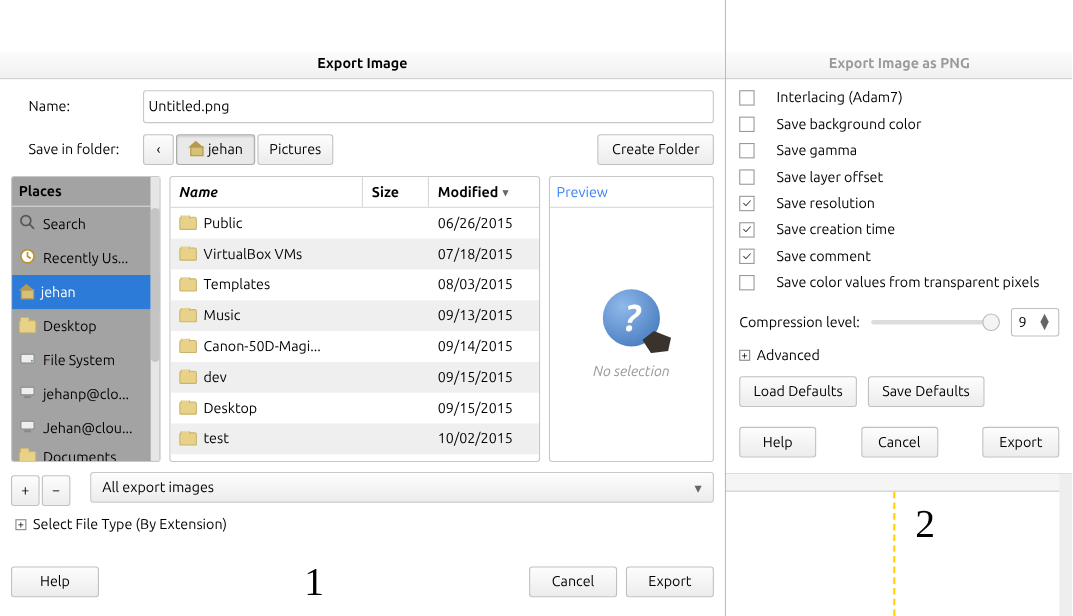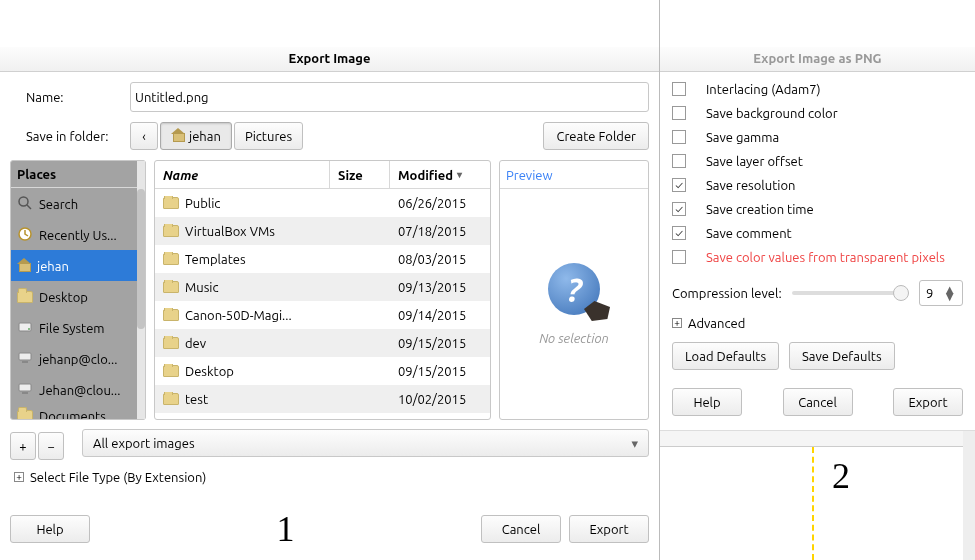--- a/index.html
+++ b/index.html
@@ -46,21 +46,21 @@
 .preview-body { flex: 1; display: flex; flex-direction: column; align-items: center; justify-content: center; gap: 16px; color: #999; font-style: italic; }
 .pm-btns { display: flex; gap: 2px; margin-top: 6px; }
 .below-browser { display: flex; gap: 8px; margin-top: 6px; align-items: center; }
 .combo { flex: 1; height: 28px; border: 1px solid #c8c8c8; border-radius: 3px; background: linear-gradient(#fdfdfd,#ececec); display: flex; align-items: center; padding: 0 10px; justify-content: space-between; }
 .expander { display: flex; align-items: center; gap: 6px; padding: 10px 4px; cursor: pointer; }
 .exp-icon { width: 10px; height: 10px; border: 1px solid #888; font-size: 10px; display: inline-flex; align-items: center; justify-content: center; line-height: 1; }
 .bottom-bar { display: flex; align-items: center; padding: 10px; gap: 8px; }
 .big-num { font-size: 36px; font-family: serif; min-width: 30px; text-align: center; }
 .option-list { padding: 10px 12px; display: flex; flex-direction: column; gap: 10px; }
 .opt { display: flex; align-items: center; gap: 20px; }
-.opt.disabled { color: #ef4444; }
+.opt.disabled { color: #000000; }
 .ck { width: 14px; height: 14px; border: 1px solid #999; background: #fff; display: inline-flex; align-items: center; justify-content: center; font-size: 11px; line-height: 1; }
 .ck.checked::after { content: "✓"; color: #333; }
 .comp-row { display: flex; align-items: center; gap: 10px; padding: 6px 12px; }
 .slider { flex: 1; height: 4px; background: #ddd; border-radius: 2px; position: relative; }
 .slider-thumb { position: absolute; right: 0; top: -6px; width: 16px; height: 16px; border-radius: 50%; background: #f4f4f4; border: 1px solid #bbb; }
 .spin { width: 44px; height: 26px; border: 1px solid #c0c0c0; border-radius: 3px; display: flex; align-items: center; padding: 0 6px; justify-content: space-between; }
 .spin-arrows { display: flex; flex-direction: column; font-size: 7px; line-height: 7px; color: #666; }
 .def-btns { display: flex; gap: 10px; padding: 8px 12px; }
 .r-bottom { display: flex; gap: 14px; padding: 10px 12px; justify-content: space-between; }
 .canvas-hint { flex: 1; border-top: 1px solid #ddd; margin-top: 4px; position: relative; background: #fff; }

